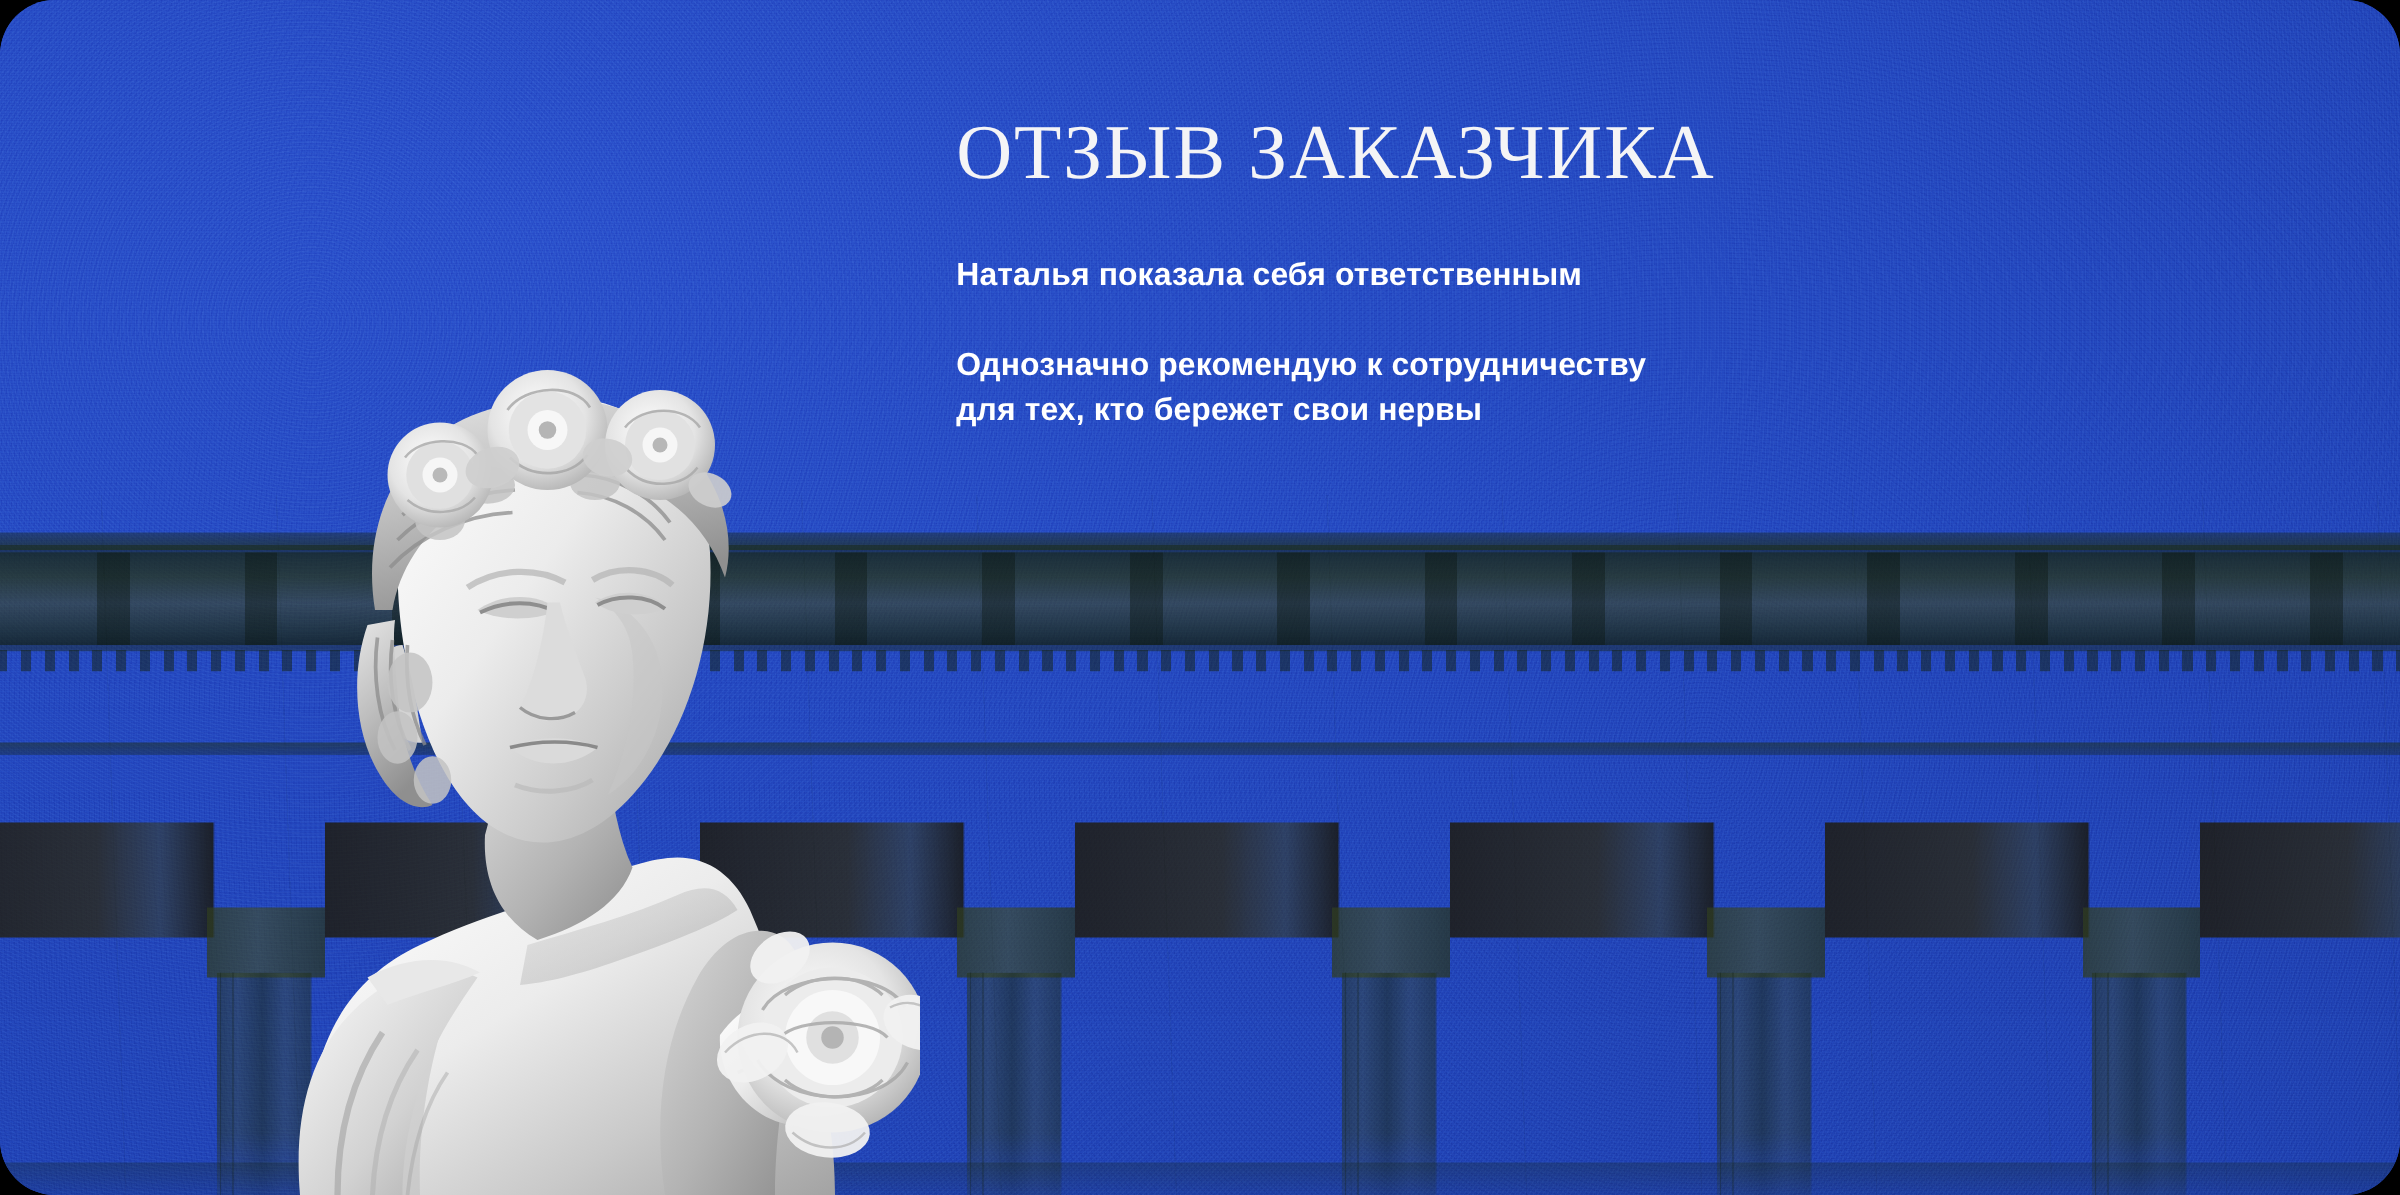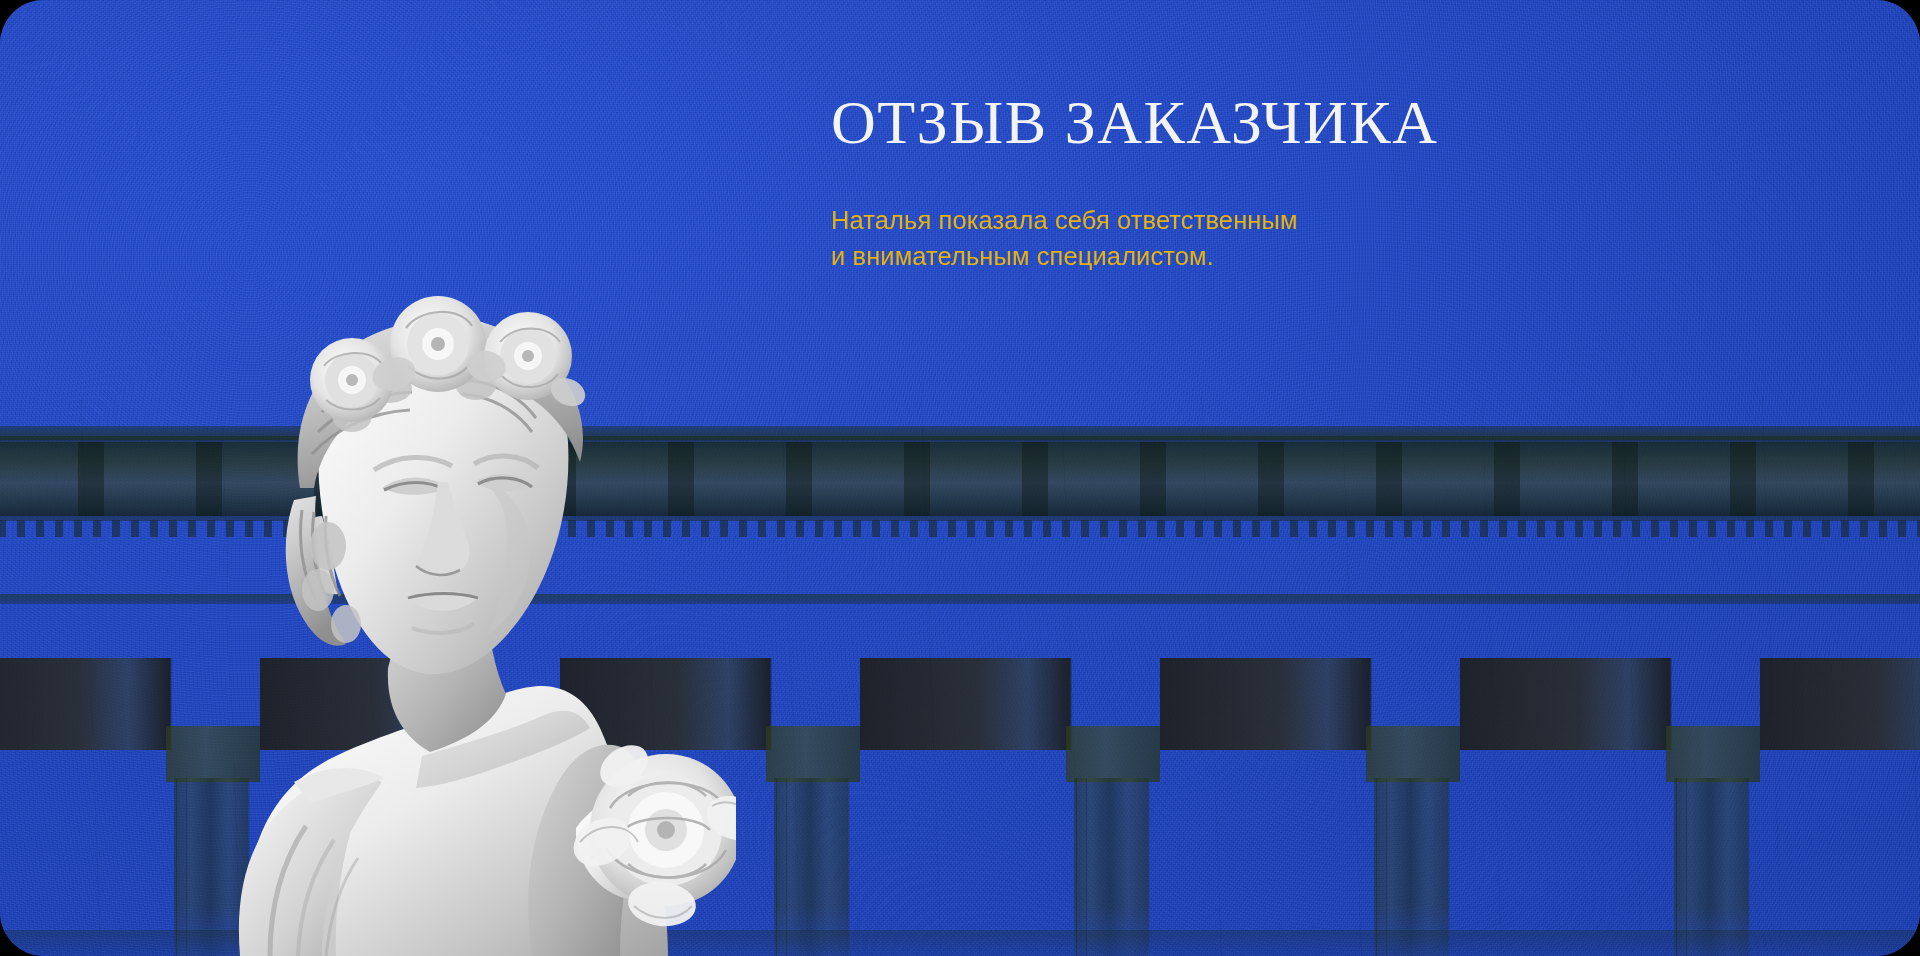--- a/index.html
+++ b/index.html
@@ -207,40 +207,40 @@
     left: 176px;
     bottom: 0;
     width: 560px;
     height: 740px;
   }
   .statue svg { display: block; width: 100%; height: 100%; }
 
   
   .content {
     position: absolute;
-    left: 831px;
+    left: 765px;
     top: 86px;
     width: 1020px;
   }
   .headline {
     font-family: "Liberation Serif", "DejaVu Serif", serif;
     font-size: 62px;
     line-height: 72px;
     letter-spacing: 1.5px;
     color: #f4f4f6;
     font-weight: 400;
     margin: 0 0 44px 0;
     white-space: nowrap;
   }
   .para {
     font-family: "Liberation Sans", sans-serif;
     font-size: 25.5px;
     line-height: 36px;
-    color: #eab308;
-    font-weight: 400;
+    color: #ffffff;
+    font-weight: 700;
     letter-spacing: .1px;
     margin: 0;
   }
   .para + .para { margin-top: 36px; }
   .para .line { display: block; }
 </style>
 </head>
 <body>
 
 <div id="card">
@@ -449,18 +449,21 @@
         </g>
       </g>
     </svg>
   </div>
 
   <div class="content">
     <h1 class="headline">ОТЗЫВ ЗАКАЗЧИКА</h1>
 
     <p class="para">
       <span class="line">Наталья показала себя ответственным</span>
-      <span class="line">и внимательным специалистом.</span>
     </p>
 
+    <p class="para">
+      <span class="line">Однозначно рекомендую к сотрудничеству</span>
+      <span class="line">для тех, кто бережет свои нервы</span>
+    </p>
   </div>
 
 </div>
 
 </body></html>

